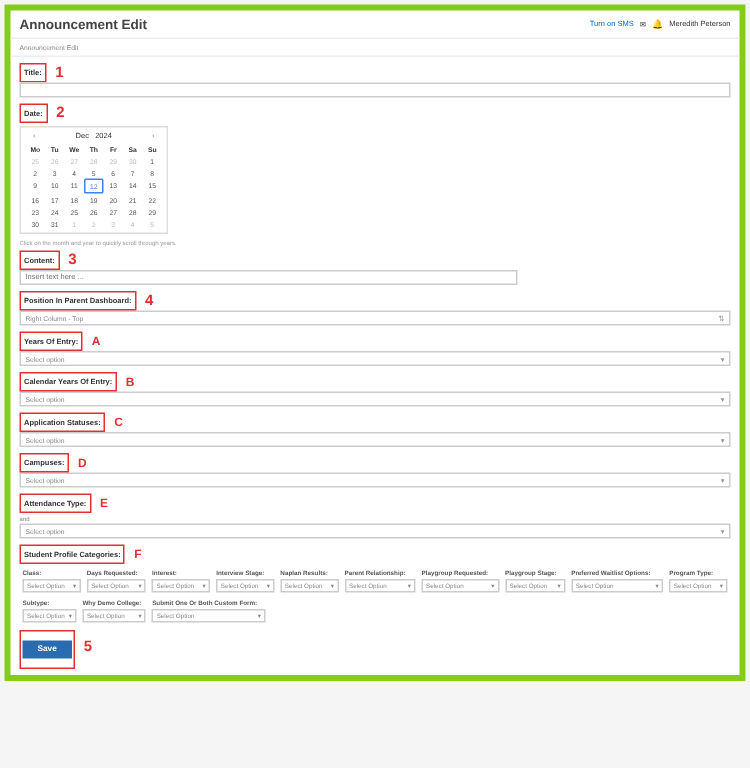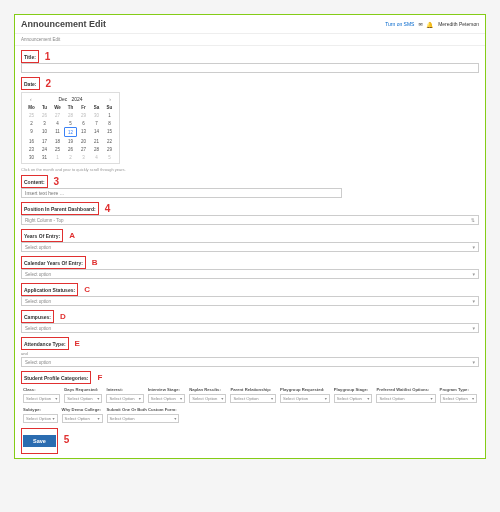--- a/index.html
+++ b/index.html
@@ -1,17 +1,17 @@
 <!DOCTYPE html>
 <html><head>
 <meta charset="utf-8">
 <style>
 *{box-sizing:border-box;margin:0;padding:0;font-family:Arial,Helvetica,sans-serif}
 body{background:#f5f5f5;font-size:5px;color:#333}
-.page{background:#fff;margin:14px;border:1px solid #84cc16}
+.page{background:#fff;margin:3px;border:4px solid #84cc16}
 .header{display:flex;justify-content:space-between;align-items:center;padding:4px 6px;border-bottom:1px solid #eee}
 .header h1{font-size:9px;font-weight:600;color:#444}
 .header-right{display:flex;align-items:center;gap:4px;font-size:5px}
 .sms-link{color:#0066cc}
 .bell{color:#d9534f;font-size:6px}
 .breadcrumb{padding:3px 6px;font-size:4.5px;color:#888;border-bottom:1px solid #eee}
 .content{padding:4px 6px}
 .field-label{font-size:5px;font-weight:700;margin:3px 0 2px 0;display:inline-block}
 .text-input{width:100%;border:1px solid #ccc;padding:2px 3px;font-size:5px;height:10px;background:#fff}
 .highlight{border:1.5px solid #e03030;padding:0 2px;display:inline-block}

